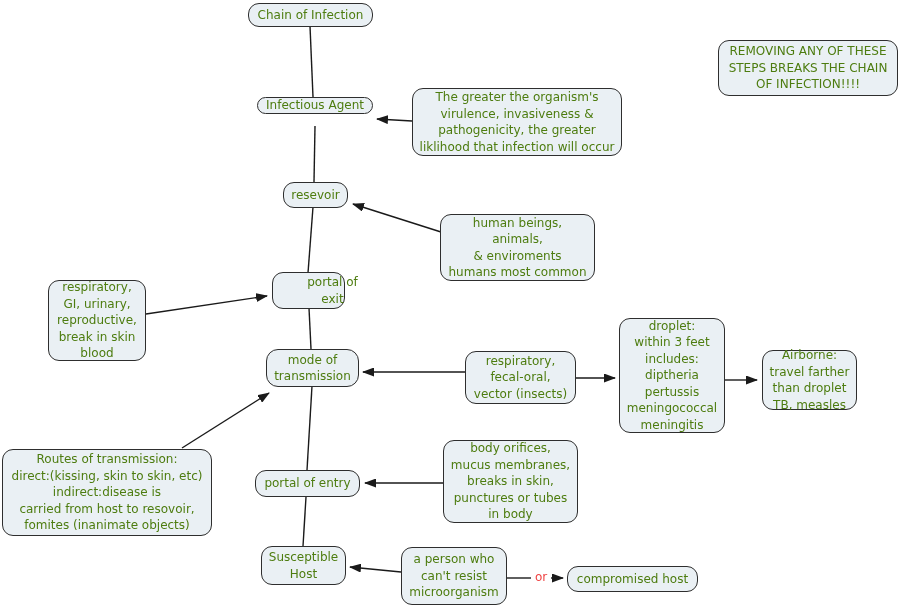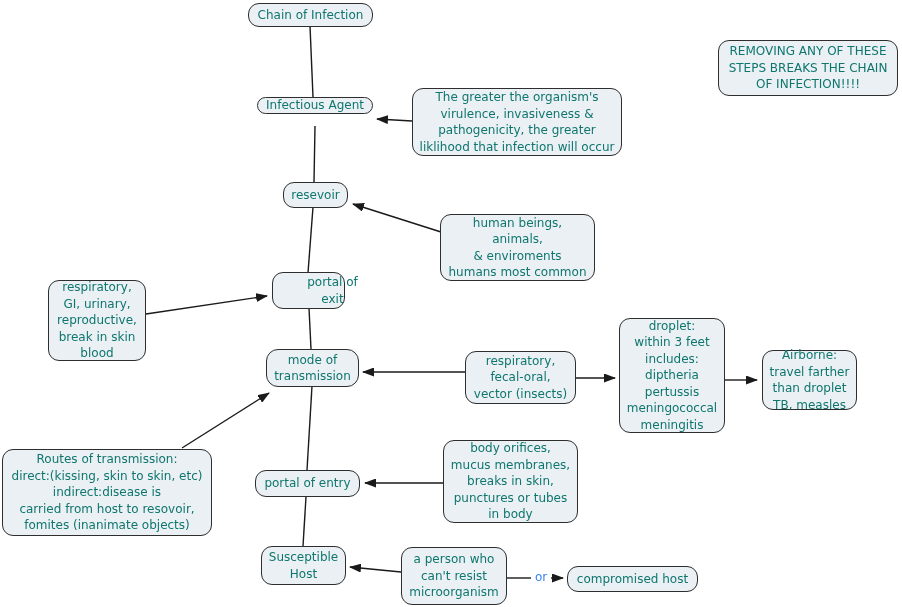--- a/index.html
+++ b/index.html
@@ -7,24 +7,24 @@
     position:relative; width:902px; height:607px; background:#ffffff;
     font-family:"DejaVu Sans", sans-serif; overflow:hidden;
   }
   .edges { position:absolute; left:0; top:0; width:902px; height:607px; pointer-events:none; }
   .node {
     position:absolute; box-sizing:border-box;
     background:#eaf0f4; border:1.4px solid #2e2e2e; border-radius:11px;
     display:flex; align-items:center; justify-content:center;
   }
   .node-text {
-    white-space:pre; text-align:center; font-size:12px; line-height:16.5px; color:#0f766e;
+    white-space:pre; text-align:center; font-size:12px; line-height:16.5px; color:#4d7c0f;
   }
   .edge-label {
-    position:absolute; font-size:12px; color:#3b82f6;
+    position:absolute; font-size:12px; color:#ef4444;
   }
 </style>
 </head>
 <body>
 
 <div class="canvas">
 
   <svg class="edges" width="902" height="607" viewBox="0 0 902 607" xmlns="http://www.w3.org/2000/svg">
     <defs>
       <marker id="arrow" markerUnits="userSpaceOnUse" markerWidth="12" markerHeight="9" viewBox="0 0 12 9" refX="11" refY="4.5" orient="auto">

